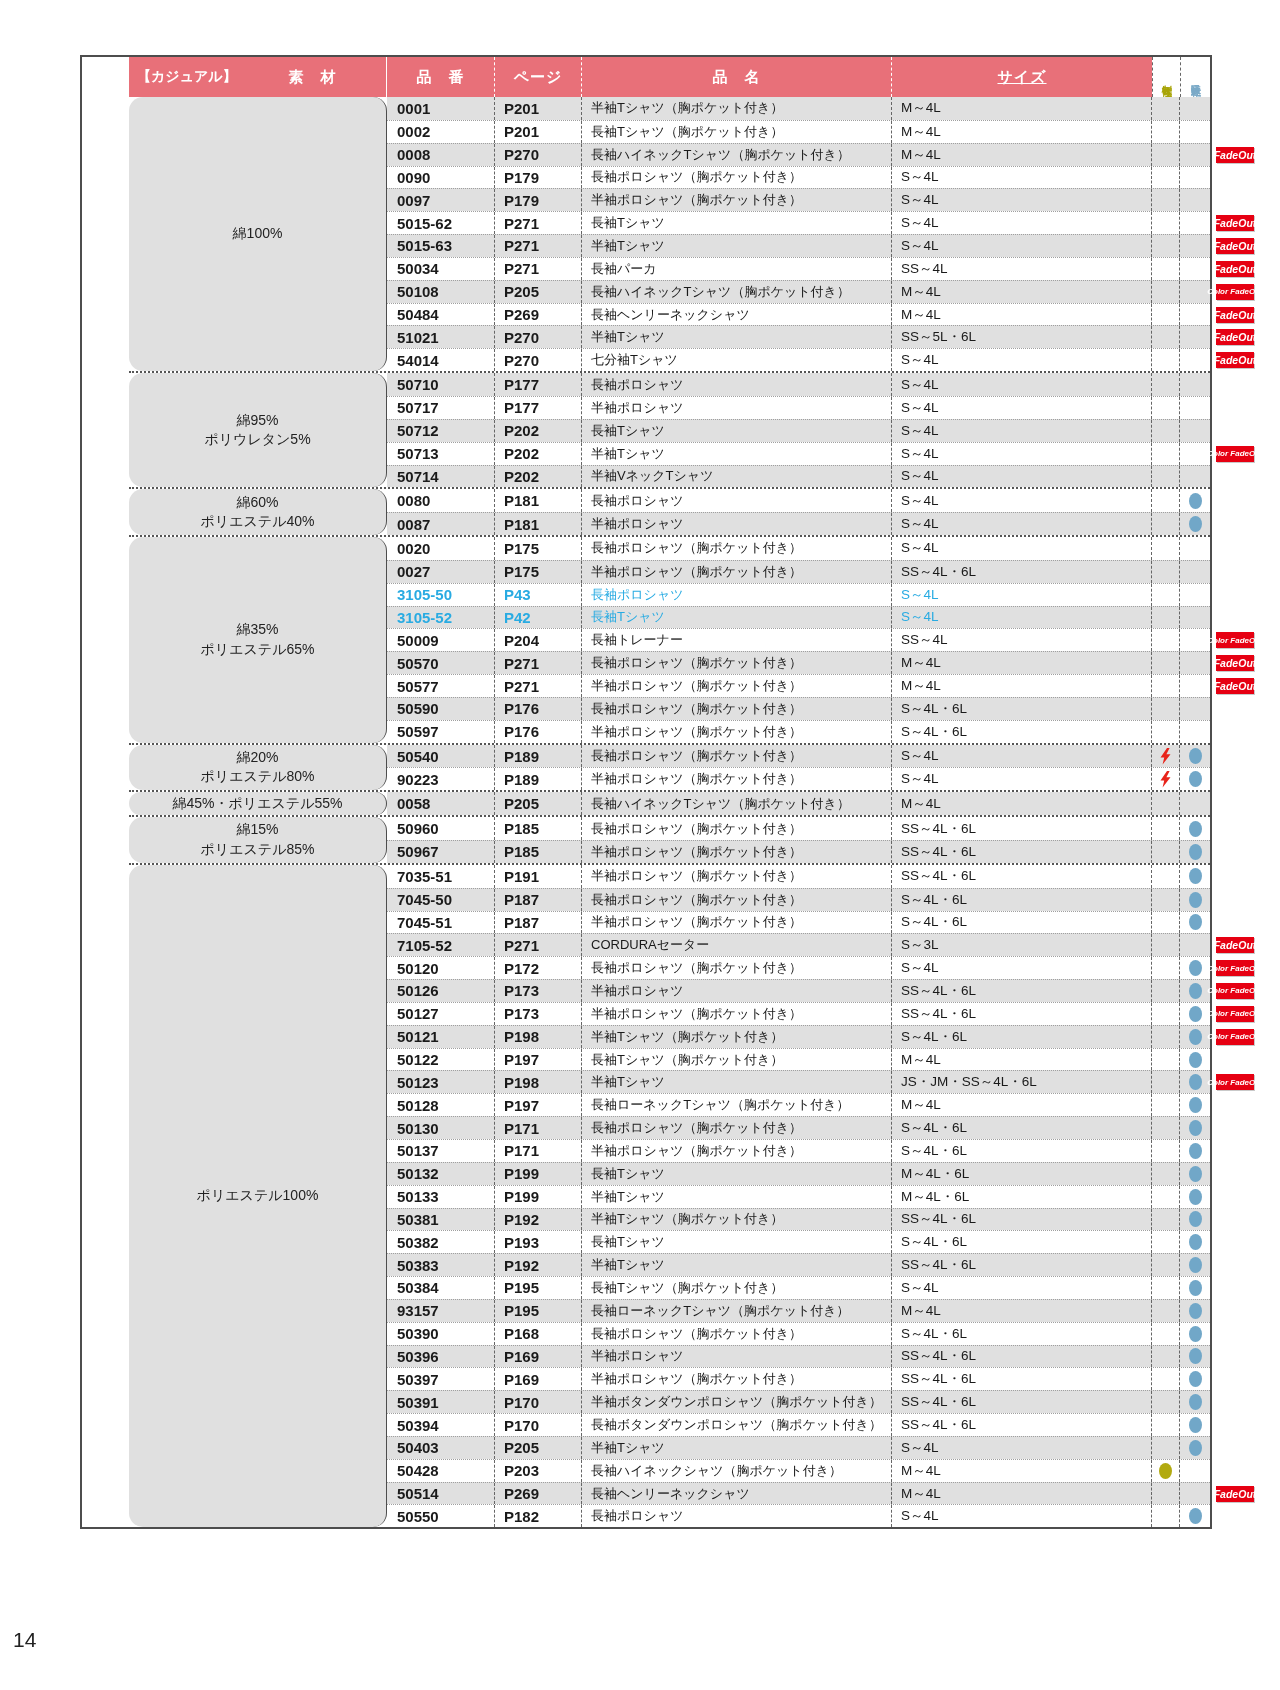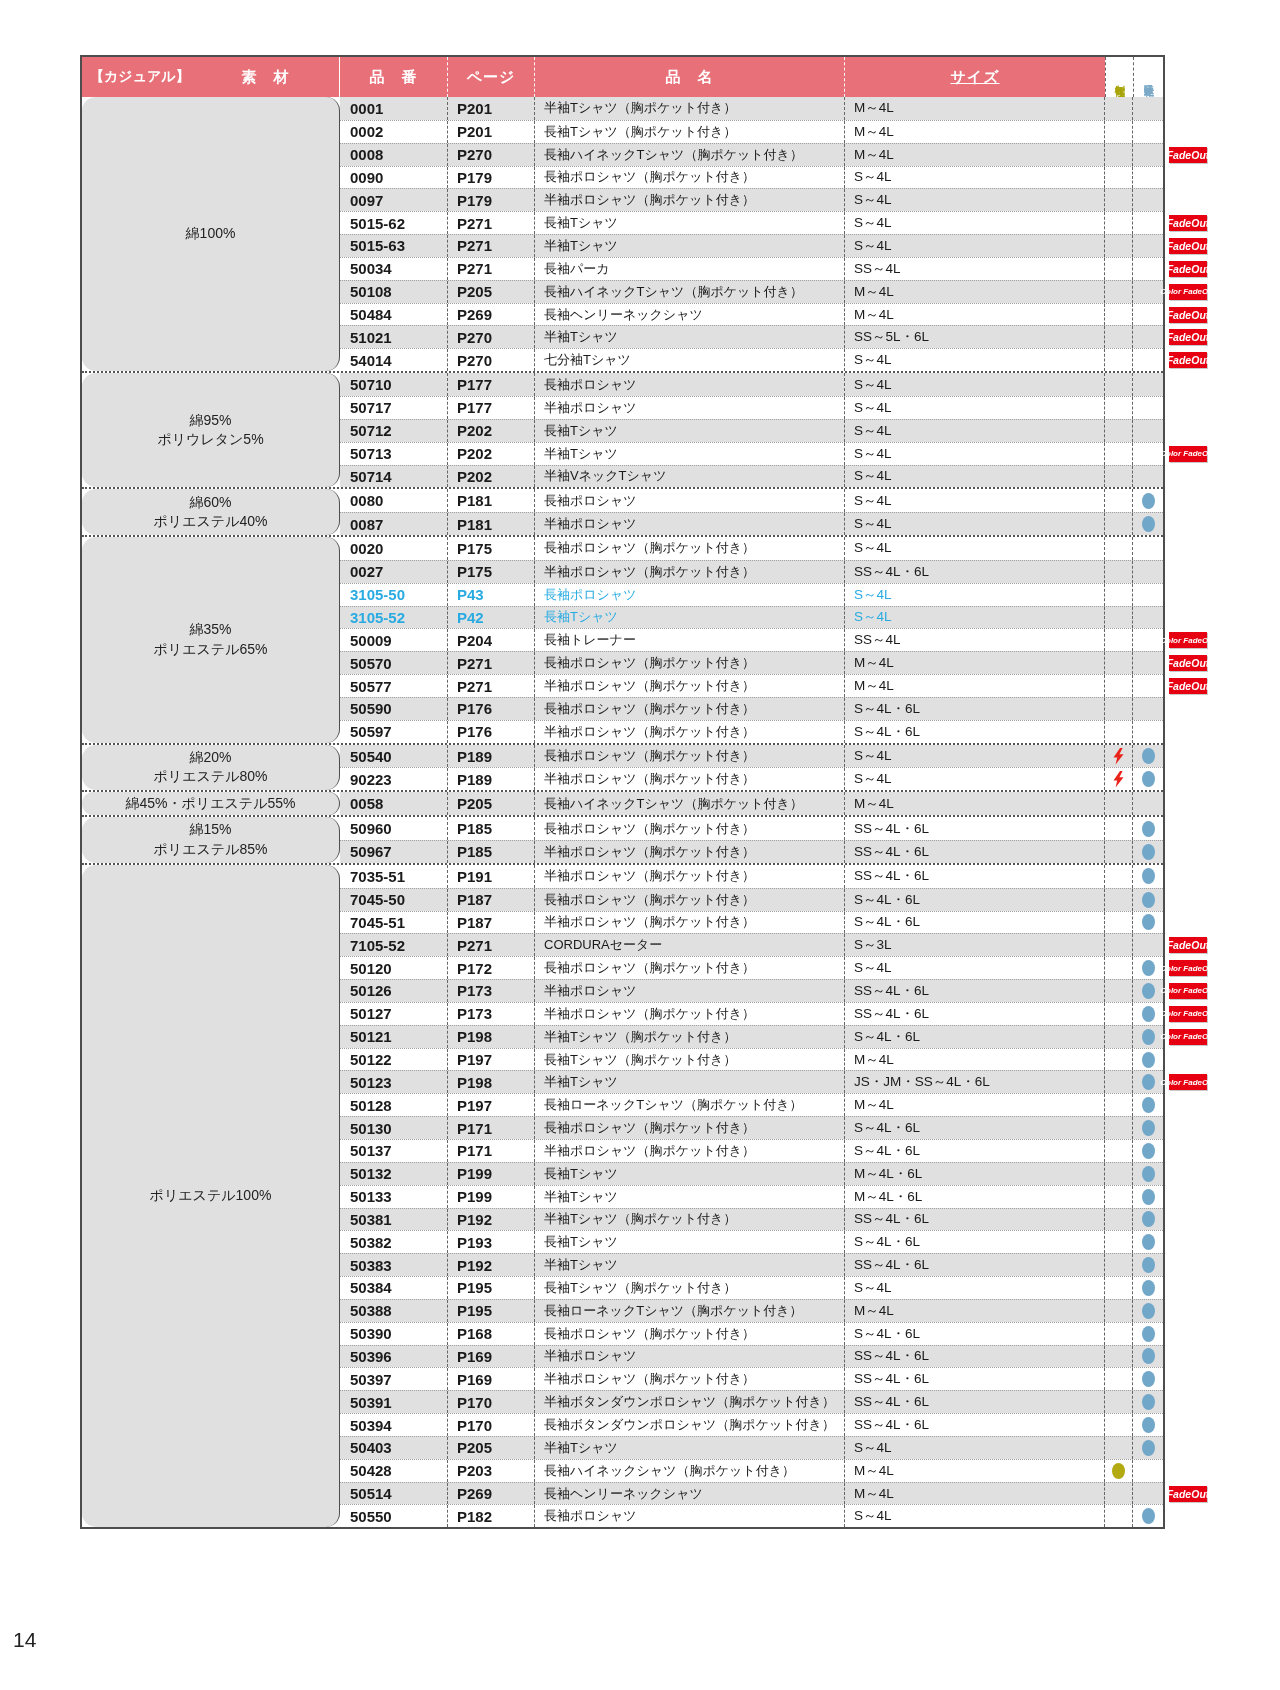--- a/index.html
+++ b/index.html
@@ -1,19 +1,19 @@
 <!DOCTYPE html>
 <html><head>
 <meta charset="utf-8">
 <style>
   html,body{margin:0;padding:0;background:#ffffff;}
   body{font-family:"Liberation Sans","DejaVu Sans",sans-serif;color:#1a1a1a;}
   .sheet{position:relative;width:1280px;height:1690px;background:#ffffff;overflow:hidden;}
 
-  .table{position:absolute;left:80px;top:55px;width:1081px;border:2px solid #4d4d4d;background:#fff;}
+  .table{position:absolute;left:80px;top:55px;width:1081px;border:2px solid #4d4d4d;background:#fff;padding-left:47px;}
 
   
   .thead{display:flex;height:40px;}
   .th{box-sizing:border-box;display:flex;align-items:center;justify-content:center;
       background:#e87079;color:#fff;font-weight:bold;font-size:15px;letter-spacing:1px;}
   .th-material{width:258px;border-right:1px solid #fff;position:relative;}
   .th-material .cat{position:absolute;left:8px;font-size:14px;letter-spacing:0;}
   .th-material .mat{margin-left:110px;}
   .th-no{width:108px;border-right:1px dashed #fff;}
   .th-page{width:87px;border-right:1px dashed #fff;}
@@ -595,21 +595,21 @@
               <div class="cell c-no">50384</div>
               <div class="cell c-page">P195</div>
               <div class="cell c-name">長袖Tシャツ（胸ポケット付き）</div>
               <div class="cell c-size">S～4L</div>
               <div class="cell c-anti"></div>
               <div class="cell c-dry">
                 <div class="dot blue"></div>
               </div>
             </div>
             <div class="row gray">
-              <div class="cell c-no">50388</div>
+              <div class="cell c-no">93157</div>
               <div class="cell c-page">P195</div>
               <div class="cell c-name">長袖ローネックTシャツ（胸ポケット付き）</div>
               <div class="cell c-size">M～4L</div>
               <div class="cell c-anti"></div>
               <div class="cell c-dry">
                 <div class="dot blue"></div>
               </div>
             </div>
             <div class="row white">
               <div class="cell c-no">50390</div>

